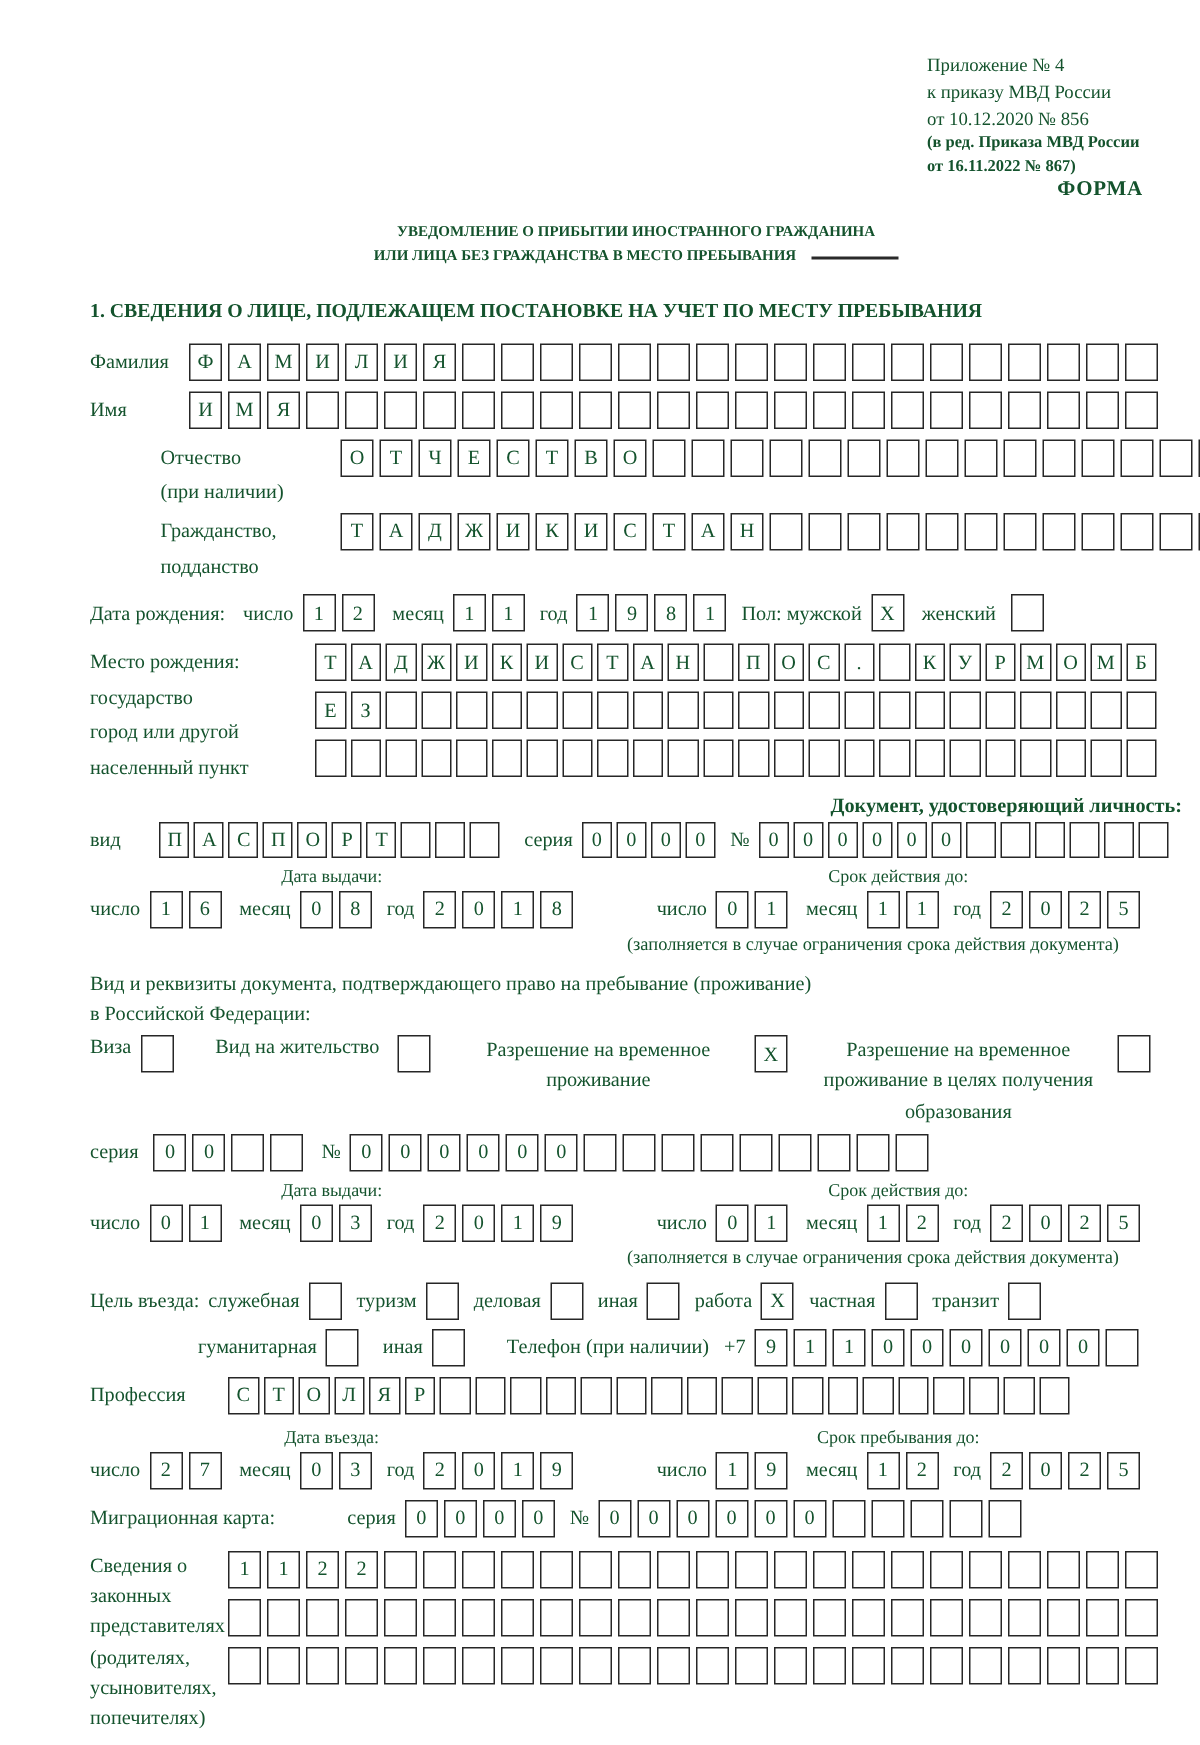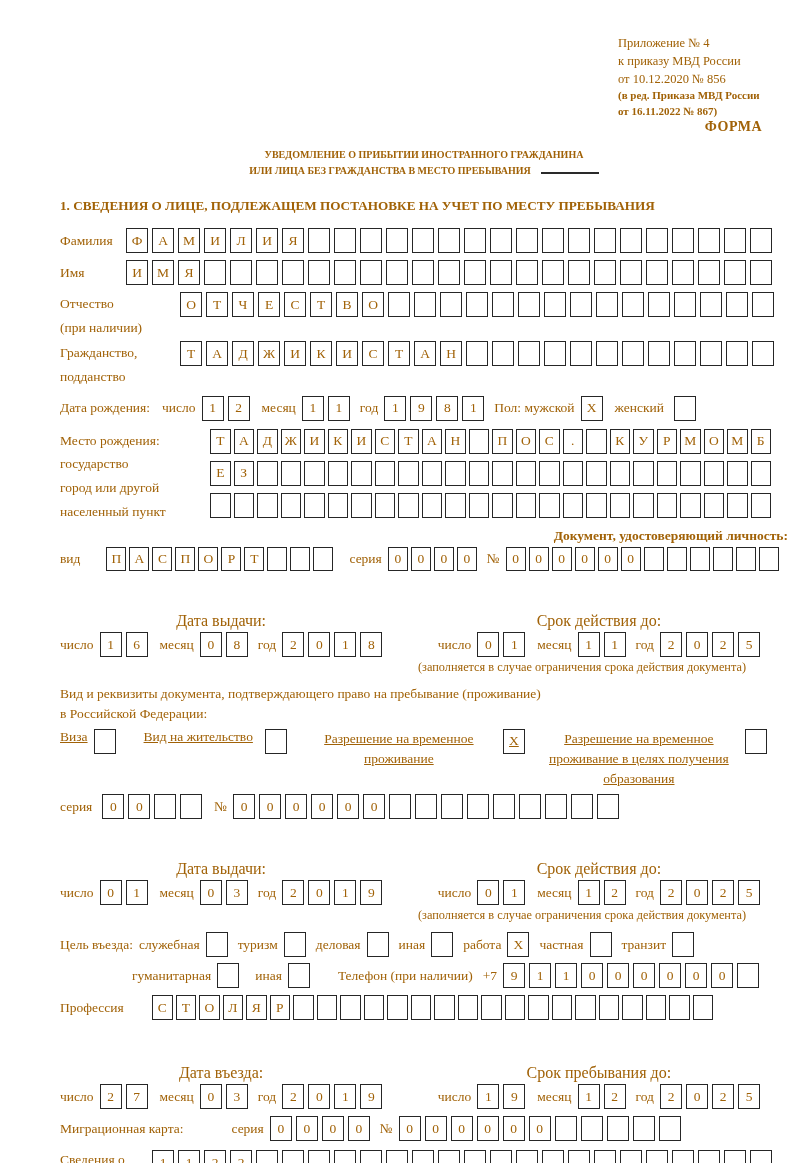--- a/index.html
+++ b/index.html
@@ -1,18 +1,18 @@
 <!DOCTYPE html>
 <html><head>
 <meta charset="utf-8">
 <style>
   html,body{margin:0;padding:0;background:#ffffff;}
   .page{
     width:800px;height:1163px;box-sizing:border-box;overflow:hidden;
-    background:#ffffff;color:#a16207;
+    background:#ffffff;color:#14532d;
     font-family:"Liberation Serif","DejaVu Serif",serif;
     font-size:13.5px;
     padding:34px 12px 0 60px;
     position:relative;
   }
   .hdr{margin-left:558px;font-size:12.5px;line-height:1.45;}
   .hdr-small{font-size:11px;line-height:1.4;font-weight:bold;}
   .forma{text-align:right;padding-right:26px;font-weight:bold;font-size:14px;letter-spacing:.5px;}
   .title{text-align:center;font-weight:bold;font-size:10px;line-height:1.55;margin-top:12px;}
   .blank-line{display:inline-block;width:58px;border-bottom:2.2px solid #2a2a2a;height:.85em;margin-left:10px;}
@@ -27,34 +27,34 @@
     border:1.7px solid #262626;background:#fff;
     display:flex;align-items:center;justify-content:center;
     font-size:13.5px;font-weight:normal;
   }
   .tight{gap:3px;}
   .tight .cell{width:20.5px;height:25px;}
   .xtight{gap:3px;}
   .xtight .cell{width:20px;height:24px;}
   .cellcol{display:flex;flex-direction:column;gap:7px;}
   .w65{width:66px;flex:none;}
-  .w118{width:120px;flex:none;}
+  .w118{width:120px;flex:none;margin-left:47px;}
   .w150{width:150px;flex:none;}
   .w92{width:92px;flex:none;}
   .ml6{margin-left:6px;} .ml10{margin-left:10px;} .ml12{margin-left:12px;}
   .ml16{margin-left:16px;} .ml20{margin-left:20px;} .ml28{margin-left:28px;} .ml48{margin-left:48px;}
   .center-b{text-align:center;font-weight:bold;margin-top:8px;font-size:13.5px;}
   .date-pair{display:flex;justify-content:space-between;width:700px;margin-top:5px;}
   .date-col{display:flex;flex-direction:column;align-items:center;}
-  .date-head{font-size:16px;margin-bottom:2px;margin-top:36px;}
+  .date-head{font-size:12px;margin-bottom:2px;}
   .date-row{display:flex;align-items:center;}
   .note{font-size:12.3px;margin-top:3px;}
   .note-r{text-align:right;padding-right:42px;}
   .para{line-height:1.5;margin-top:9px;}
-  .cbrow{display:flex;align-items:flex-start;margin-top:4px;text-decoration:underline;}
+  .cbrow{display:flex;align-items:flex-start;margin-top:4px;}
   .optc{text-align:center;line-height:1.5;white-space:normal;}
   .opt2{max-width:184px;}
   .opt3{max-width:188px;}
   .indent{margin-left:72px;}
 </style>
 </head>
 <body>
 
 <div class="page">
 

